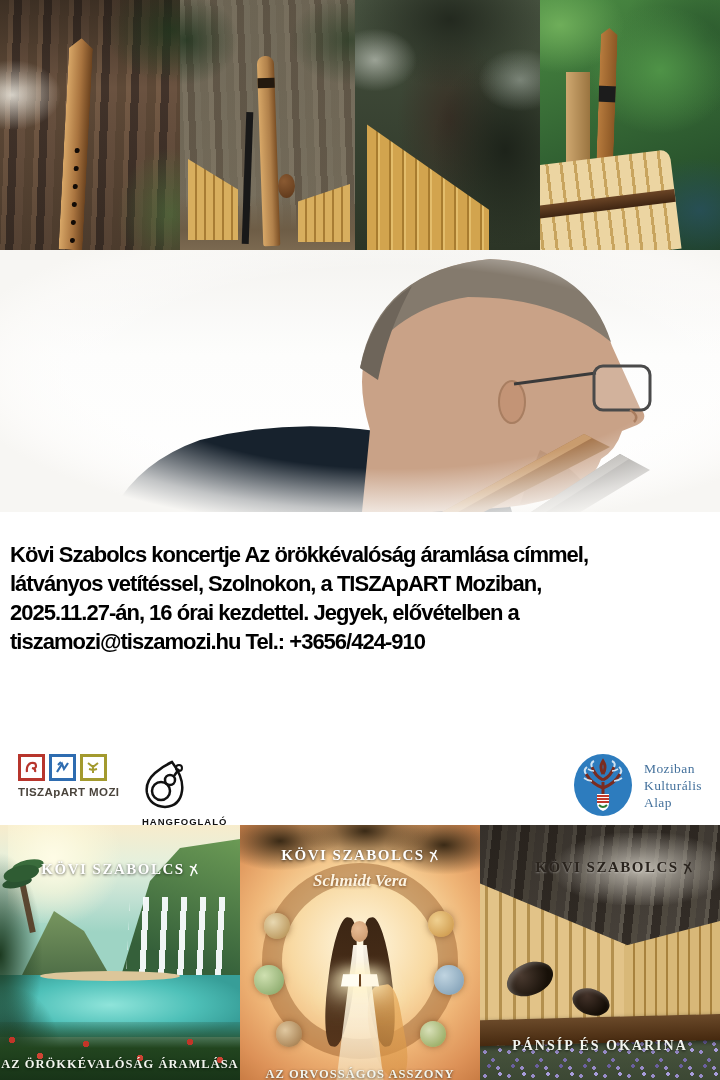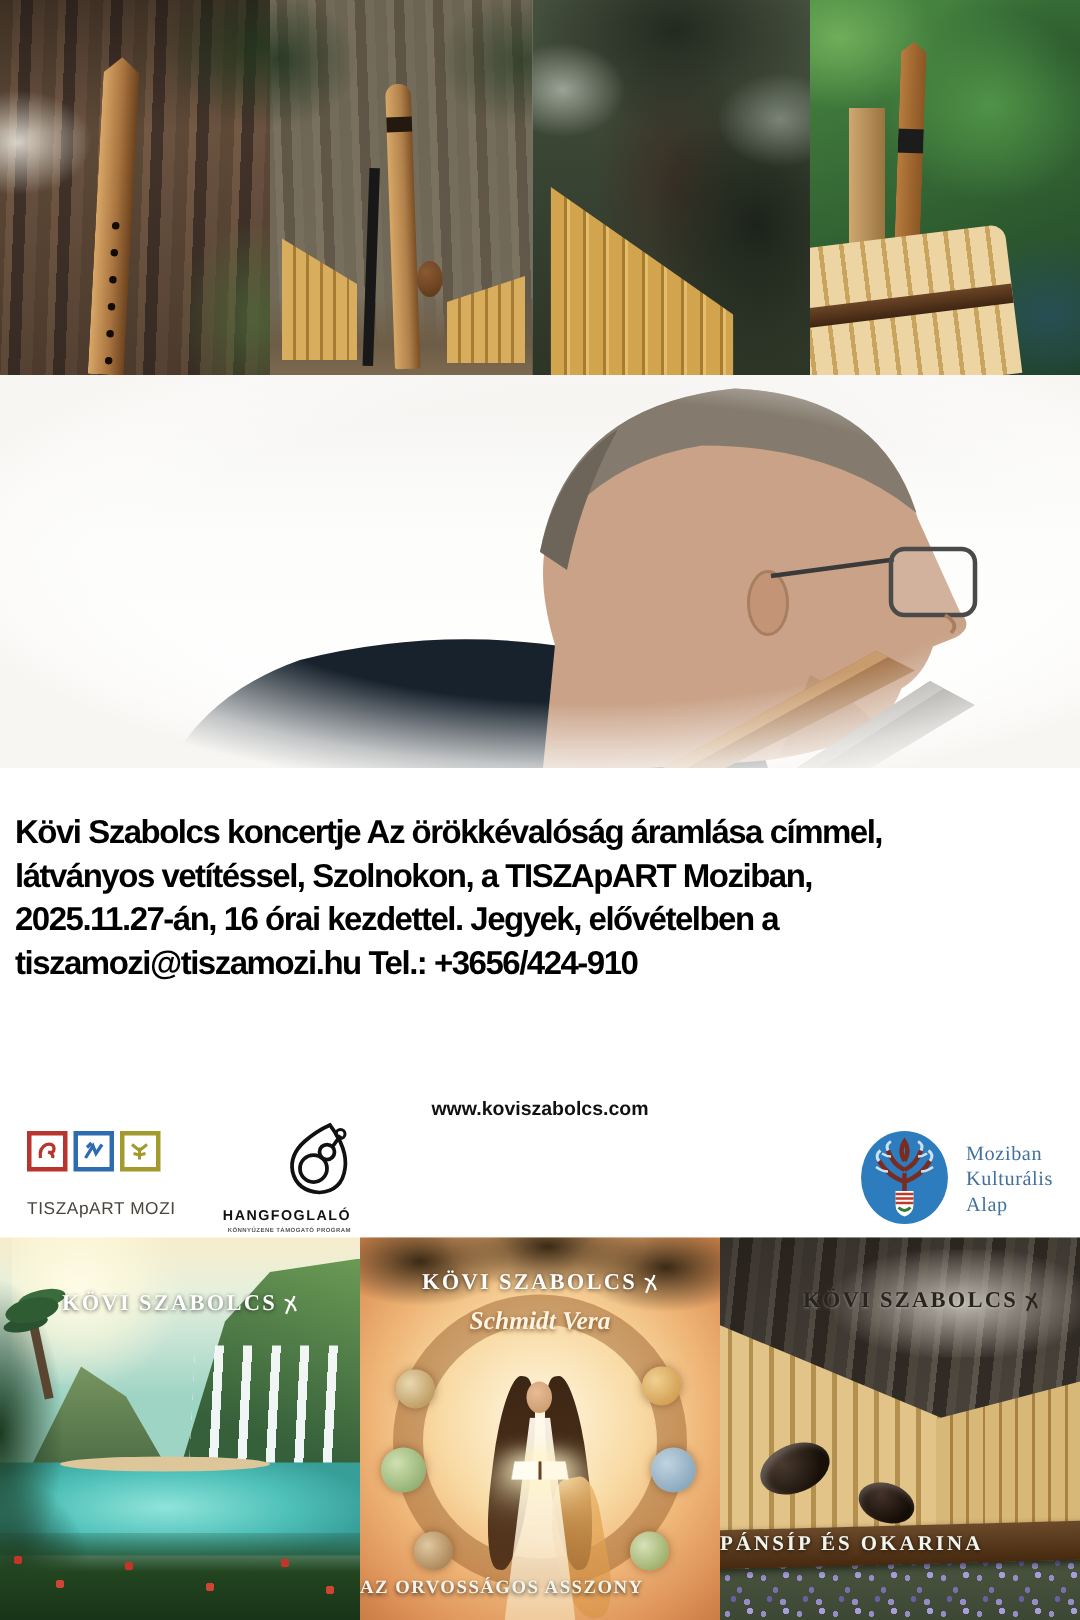--- a/index.html
+++ b/index.html
@@ -82,37 +82,37 @@
   .website { position:absolute; top:731px; left:0; width:720px; text-align:center;
         font-weight:bold; font-size:13px; color:#111; }
 
   
   .logos { position:absolute; top:748px; left:0; width:720px; height:76px; }
 
   .logo-tiszapart { position:absolute; left:18px; top:6px; width:150px; text-align:left; }
   .tp-squares { display:flex; gap:4px; }
   .tp-sq { width:27px; height:27px; background:#fff; border-width:3px; border-style:solid; display:flex; align-items:center; justify-content:center; }
   .tp-sq svg { display:block; }
-  .tp-label { margin-top:19px; font-size:11.5px; font-weight:normal; letter-spacing:.4px; color:#4a443c; }
-
-  .logo-hang { position:absolute; left:142px; top:0; width:92px; text-align:right; }
+  .tp-label { margin-top:5px; font-size:11.5px; font-weight:bold; letter-spacing:.4px; color:#4a443c; }
+
+  .logo-hang { position:absolute; left:142px; top:12px; width:92px; text-align:left; }
   .hang-label { margin-top:2px; font-size:9.5px; font-weight:bold; letter-spacing:1px; color:#111; }
   .hang-sub { margin-top:1px; font-size:4px; font-weight:bold; letter-spacing:.3px; color:#555; }
 
   .logo-nka { position:absolute; left:572px; top:4px; display:flex; align-items:center; gap:10px; }
   .nka-text { font-family:"Liberation Serif", serif; font-size:13.5px; line-height:17px; color:#44719c; letter-spacing:.4px; }
 
   
   .albums { position:absolute; top:825px; left:0; width:720px; height:255px; display:flex; }
   .album { position:relative; width:240px; height:255px; overflow:hidden; }
   .album .artist { position:absolute; width:100%; text-align:center; font-family:"Liberation Serif", serif;
         font-weight:bold; letter-spacing:1.5px; font-size:15px; color:#fff; text-shadow:0 1px 3px rgba(0,0,0,.65);
         display:flex; align-items:center; justify-content:center; gap:3px; }
-  .album .title { position:absolute; width:100%; font-family:"Liberation Serif", serif;
-        font-weight:bold; letter-spacing:1px; font-size:12.5px; color:#f2f5ee; text-shadow:0 1px 3px rgba(0,0,0,.7); }
+  .album .title { position:absolute; width:100%; text-align:center; font-family:"Liberation Serif", serif;
+        font-weight:bold; letter-spacing:1px; font-size:12.5px; color:#f2f5ee; text-shadow:0 1px 3px rgba(0,0,0,.7);margin-top:16px; }
 
   
   .a1 { background:linear-gradient(180deg,#f7eccc 0,#e6f0dc 14%,#bfe0d2 30%,#9ed4c4 42%); }
   .a1 .sun { position:absolute; left:8px; top:-12px; width:120px; height:110px;
         background:radial-gradient(circle at 45px 45px, rgba(255,252,230,.98), rgba(255,250,220,.6) 35%, rgba(255,250,220,0) 70%); }
   .a1 .mount-right { position:absolute; right:0; top:14px; width:150px; height:150px;
         background:linear-gradient(200deg,#6b9a55,#35603a 70%);
         clip-path:polygon(18% 100%, 40% 28%, 60% 6%, 100% 0, 100% 100%); }
   .a1 .falls { position:absolute; right:14px; top:72px; width:98px; height:86px; transform:skewX(-3deg);
         background:repeating-linear-gradient(90deg, rgba(255,255,255,0) 0 13px, rgba(250,253,255,.95) 13px 19px); }
@@ -266,21 +266,20 @@
     </svg>
   </div>
 
   <div class="info">
     <div>Kövi Szabolcs koncertje Az örökkévalóság áramlása címmel,</div>
     <div>látványos vetítéssel, Szolnokon, a TISZApART Moziban,</div>
     <div>2025.11.27-án, 16 órai kezdettel. Jegyek, elővételben a</div>
     <div>tiszamozi@tiszamozi.hu Tel.: +3656/424-910</div>
   </div>
 
-  <div class="website">www.koviszabolcs.com</div>
 
   <div class="logos">
 
     <div class="logo-tiszapart">
       <div class="tp-squares">
         <div class="tp-sq" style="border-color:#b7352c">
           <svg width="17" height="17" viewBox="0 0 17 17">
               <path d="M4,13 Q3,6 8,4 Q13,3 13,7 Q13,10 9,9 M9,9 Q13,10 12,13" stroke="#b7352c" stroke-width="2.2" fill="none"></path>
             </svg>
         </div>
@@ -339,20 +338,21 @@
       <div class="beach"></div>
       <div class="jungle-left"></div>
       <div class="palm"></div>
       <div class="jungle-bottom"></div>
       <div class="artist">
         <span>KÖVI SZABOLCS</span>
         <svg width="11" height="15" viewBox="0 0 12 16">
             <path d="M3,15 Q5,10 6,7 Q8,6 9,2 M6,7 Q4,4 2,5 M6,7 Q9,9 10,13" stroke="#fff" stroke-width="1.6" fill="none"></path>
           </svg>
       </div>
+      <div class="title">AZ ÖRÖKKÉVALÓSÁG ÁRAMLÁSA</div>
     </div>
 
     <div class="album a2">
       <div class="branch b1"></div>
       <div class="branch b2"></div>
       <div class="branch b3"></div>
       <div class="ring"></div>
       <div class="med m1"></div>
       <div class="med m2"></div>
       <div class="med m3"></div>

